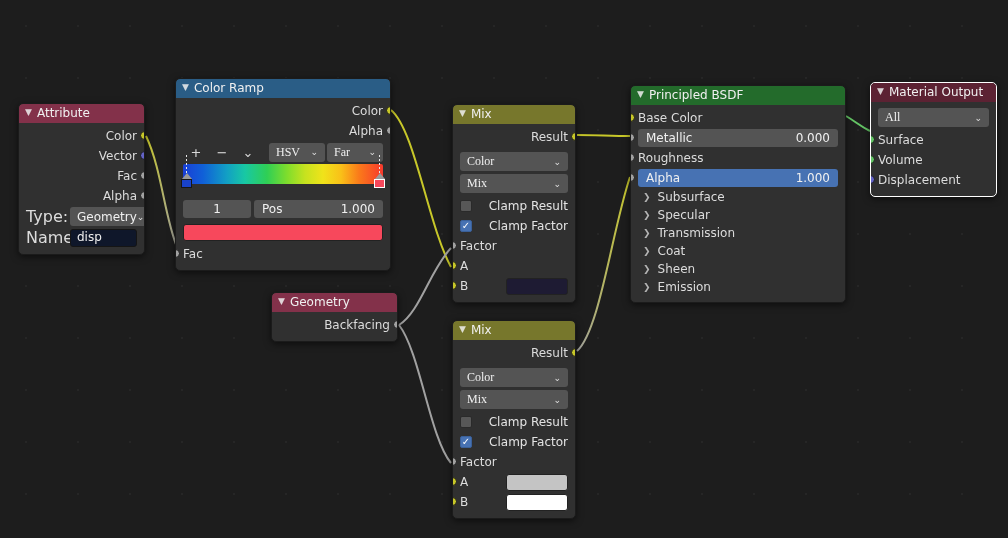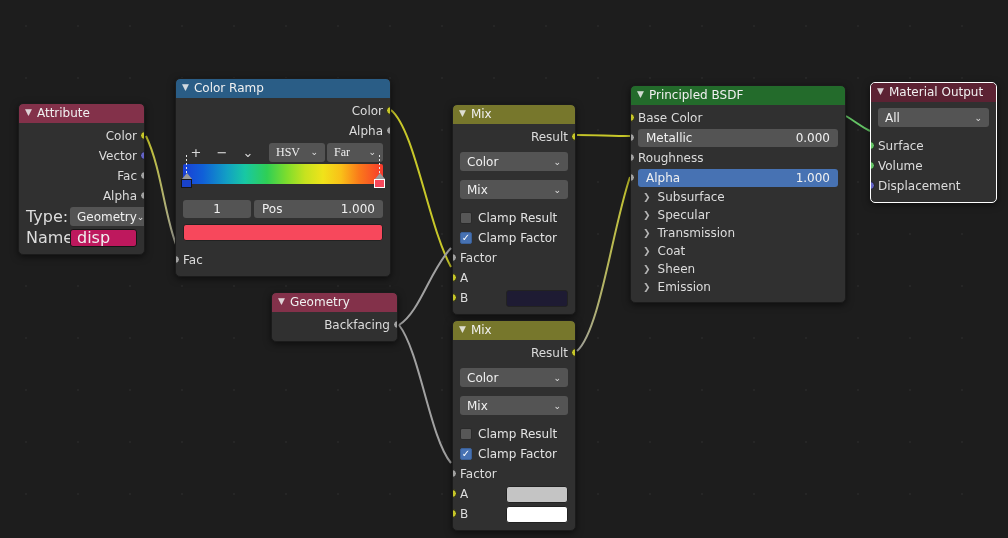--- a/index.html
+++ b/index.html
@@ -52,44 +52,44 @@
   .s-blue   { background:#6363c7; }
   .s-green  { background:#64c465; }
 
   .field {
     height:18px; border-radius:3px; background:#545454;
     display:flex; align-items:center; padding:0 8px;
     font-size:12px; color:#f0f0f0; white-space:nowrap;
   }
   .field.blue { background:#4772b3; }
   .field .fv { margin-left:auto; }
-  .pad { padding:0 7px; margin-bottom:9px; }
+  .pad { padding:0 7px; margin-bottom:3px;font-family:Liberation Serif, serif; }
 
   .sel {
     height:19px; border-radius:3px; background:#545454;
     display:flex; align-items:center; padding:0 7px;
     font-size:12px; color:#f0f0f0; position:relative;
   }
   .sel .cv { margin-left:auto; font-size:9px; opacity:.9; }
 
-  .cbrow { display:flex; align-items:center; gap:6px; padding:0 7px; height:20px; }
+  .cbrow { display:flex; align-items:center; gap:6px; padding:0 7px; height:20px;justify-content:space-between; }
   .cb { width:12px; height:12px; border-radius:2px; background:#575757; border:1px solid #2a2a2a; }
   .cb.on { background:#4772b3; border-color:#3a6099; display:flex; align-items:center; justify-content:center; }
   .cb.on::after { content:"✓"; color:#fff; font-size:10px; line-height:1; }
 
   .swatch { height:17px; border-radius:3px; border:1px solid #222; }
 
   
   #n-attribute { left:18px; top:103px; width:127px; }
   .hd-red { background:#83314a; }
   .kvrow { display:flex; align-items:center; gap:6px; padding:0 7px; height:21px; }
   .kvrow .k { font-size:16px; color:#dcdcdc; width:38px; }
   .kvrow .v { flex:1; }
-  .txtfield { height:18px; border-radius:3px; background:#be185d; border:1px solid #151515;
-              display:flex; align-items:center; padding:0 6px; font-size:16px; color:#efefef; }
+  .txtfield { height:18px; border-radius:3px; background:#0f172a; border:1px solid #151515;
+              display:flex; padding:0 6px; font-size:12px; color:#efefef; }
 
   
   #n-colorramp { left:175px; top:78px; width:216px; }
   .hd-blue { background:#2a5d86; }
   .crtools { display:flex; align-items:center; gap:0; padding:0 7px; height:22px; }
   .tbtn { width:26px; height:18px; display:flex; align-items:center; justify-content:center;
           font-size:13px; color:#d9d9d9; }
   .crsel { display:flex; gap:2px; margin-left:8px; flex:1;font-family:Liberation Serif, serif; }
   .crsel > div { flex:1; }
   .rampwrap { padding:0 7px; position:relative; height:28px; margin-top:1px; }

